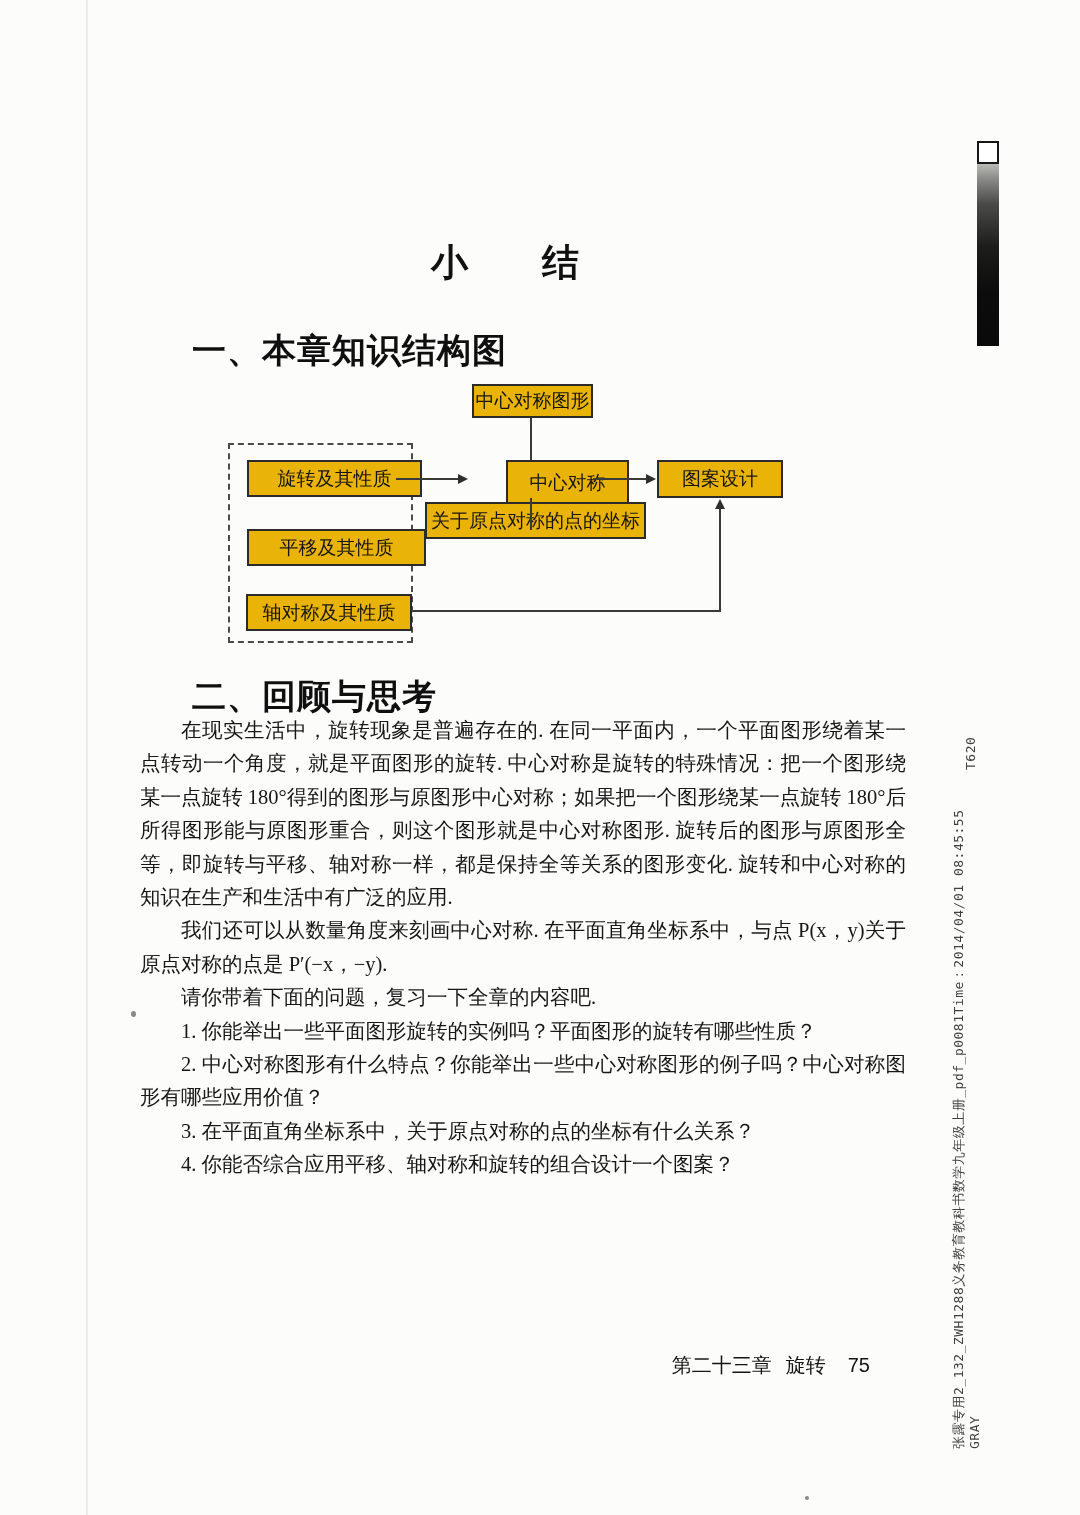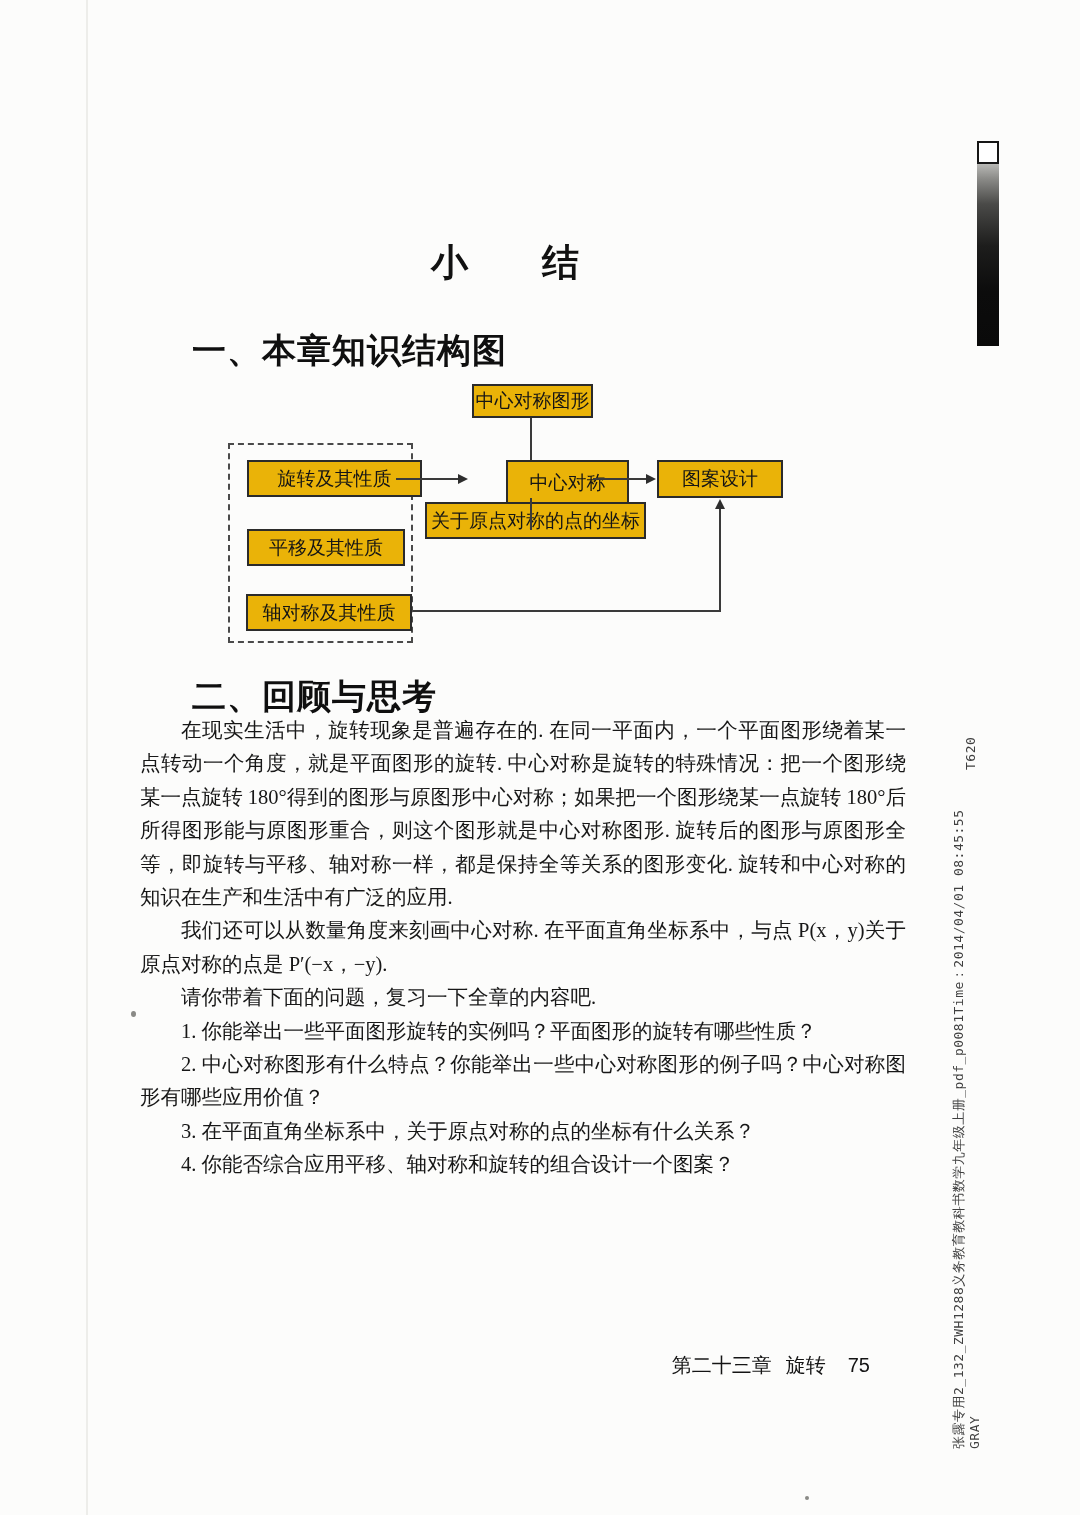--- a/index.html
+++ b/index.html
@@ -94,21 +94,21 @@
   <div class="sec-heading" id="h1">一、本章知识结构图</div>
 
   <div>
 
     <div class="dashed-group" style="left:228px;top:443px;width:185px;height:200px;"></div>
 
     <div class="node" style="left:472px;top:384px;width:121px;height:34px;">中心对称图形</div>
 
     <div class="node" style="left:247px;top:460px;width:175px;height:37px;">旋转及其性质</div>
 
-    <div class="node" style="left:247px;top:529px;width:158px;height:37px;">平移及其性质</div>
+    <div class="node" style="left:247px;top:529px;width:179px;height:37px;">平移及其性质</div>
 
     <div class="node" style="left:246px;top:594px;width:166px;height:37px;">轴对称及其性质</div>
 
     <div class="node" style="left:470px;top:460px;width:123px;height:46px;margin-left:36px;">中心对称</div>
 
     <div class="node" style="left:657px;top:460px;width:126px;height:38px;">图案设计</div>
 
     <div class="node" style="left:425px;top:502px;width:221px;height:37px;">关于原点对称的点的坐标</div>
 
     <div class="cline" style="left:530px;top:418px;width:2px;height:42px;"></div>

